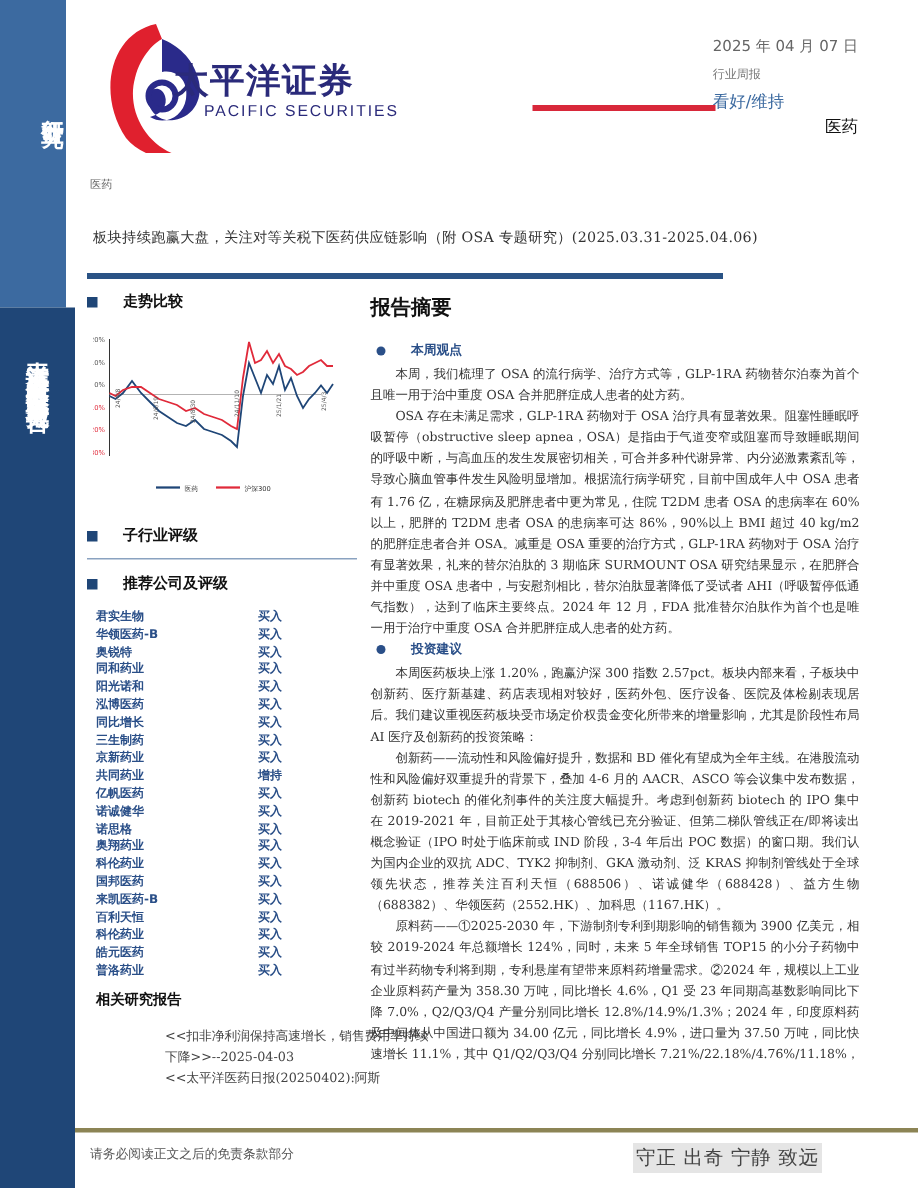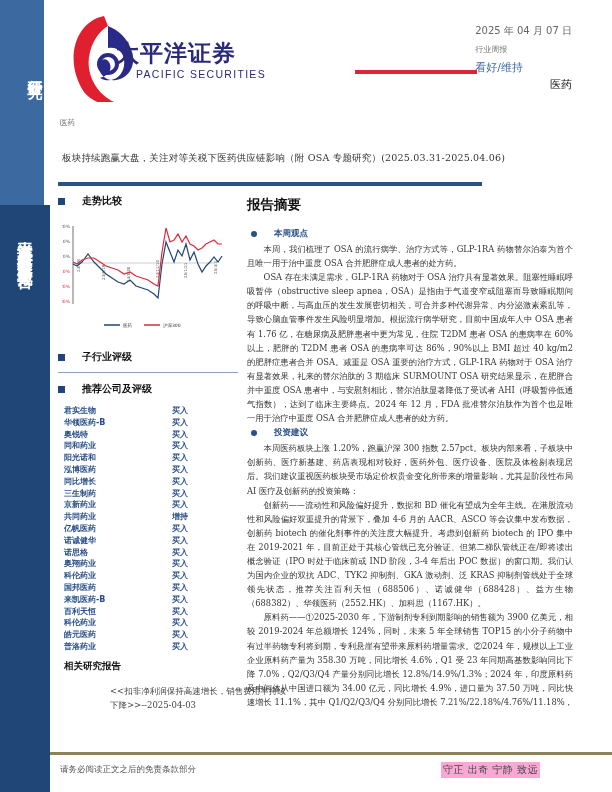--- a/index.html
+++ b/index.html
@@ -44,21 +44,21 @@
   .related { position: absolute; left: 62px; top: 684px; width: 178px; font-size: 8.5px; color: #444; line-height: 14px; margin-left: 48px; }
 
   .right-col { position: absolute; left: 247px; top: 196px; width: 326px; }
   .abs-title { font-weight: bold; font-size: 13.5px; color: #111; font-family: "DejaVu Sans", sans-serif; margin-bottom: 14px; }
   .bullet { display: flex; align-items: center; font-weight: bold; font-size: 8.5px; color: #2a4f88; font-family: "DejaVu Sans", sans-serif; margin-bottom: 2px; }
   .dot { width: 6px; height: 6px; border-radius: 50%; background: #2a4f88; margin: 0 17px 0 4px; }
   .para { font-size: 8.3px; line-height: 14.1px; color: #333; text-indent: 2em; text-align: justify; }
 
   .footer-line { position: absolute; left: 50px; top: 752px; width: 562px; height: 3px; background: #8c8455; }
   .footer-left { position: absolute; left: 60px; top: 764px; font-size: 8.5px; color: #555; }
-  .footer-motto { position: absolute; left: 441px; top: 762px; background: #f9a8d4; padding: 1px 2px; font-size: 10px; color: #444; letter-spacing: 0.5px; }
+  .footer-motto { position: absolute; left: 422px; top: 762px; background: #e5e5e5; padding: 1px 2px; font-size: 13px; color: #444; letter-spacing: 0.5px; }
 </style>
 </head>
 <body>
 
 <div class="side-top"></div>
 <div class="side-top-text">行业研究</div>
 <div class="side-bottom"></div>
 <div class="side-bottom-text">太平洋证券股份有限公司证券研究报告</div>
 
 <div>
@@ -212,20 +212,21 @@
     </div>
   <div class="company-row">
       <span class="company-name">普洛药业</span>
       <span class="company-rating">买入</span>
     </div>
 </div>
 
 <div class="related-head">相关研究报告</div>
 <div class="related">
   <div>&lt;&lt;扣非净利润保持高速增长，销售费用率持续下降&gt;&gt;--2025-04-03</div>
+  <div>&lt;&lt;太平洋医药日报(20250402):阿斯</div>
 </div>
 
 <div class="right-col">
   <div class="abs-title">报告摘要</div>
   <div class="bullet">
     <span class="dot"></span>
     <span>本周观点</span>
   </div>
   <p class="para">本周，我们梳理了 OSA 的流行病学、治疗方式等，GLP-1RA 药物替尔泊泰为首个且唯一用于治中重度 OSA 合并肥胖症成人患者的处方药。</p>
   <p class="para">OSA 存在未满足需求，GLP-1RA 药物对于 OSA 治疗具有显著效果。阻塞性睡眠呼吸暂停（obstructive sleep apnea，OSA）是指由于气道变窄或阻塞而导致睡眠期间的呼吸中断，与高血压的发生发展密切相关，可合并多种代谢异常、内分泌激素紊乱等，导致心脑血管事件发生风险明显增加。根据流行病学研究，目前中国成年人中 OSA 患者有 1.76 亿，在糖尿病及肥胖患者中更为常见，住院 T2DM 患者 OSA 的患病率在 60%以上，肥胖的 T2DM 患者 OSA 的患病率可达 86%，90%以上 BMI 超过 40 kg/m2 的肥胖症患者合并 OSA。减重是 OSA 重要的治疗方式，GLP-1RA 药物对于 OSA 治疗有显著效果，礼来的替尔泊肽的 3 期临床 SURMOUNT OSA 研究结果显示，在肥胖合并中重度 OSA 患者中，与安慰剂相比，替尔泊肽显著降低了受试者 AHI（呼吸暂停低通气指数），达到了临床主要终点。2024 年 12 月，FDA 批准替尔泊肽作为首个也是唯一用于治疗中重度 OSA 合并肥胖症成人患者的处方药。</p>

